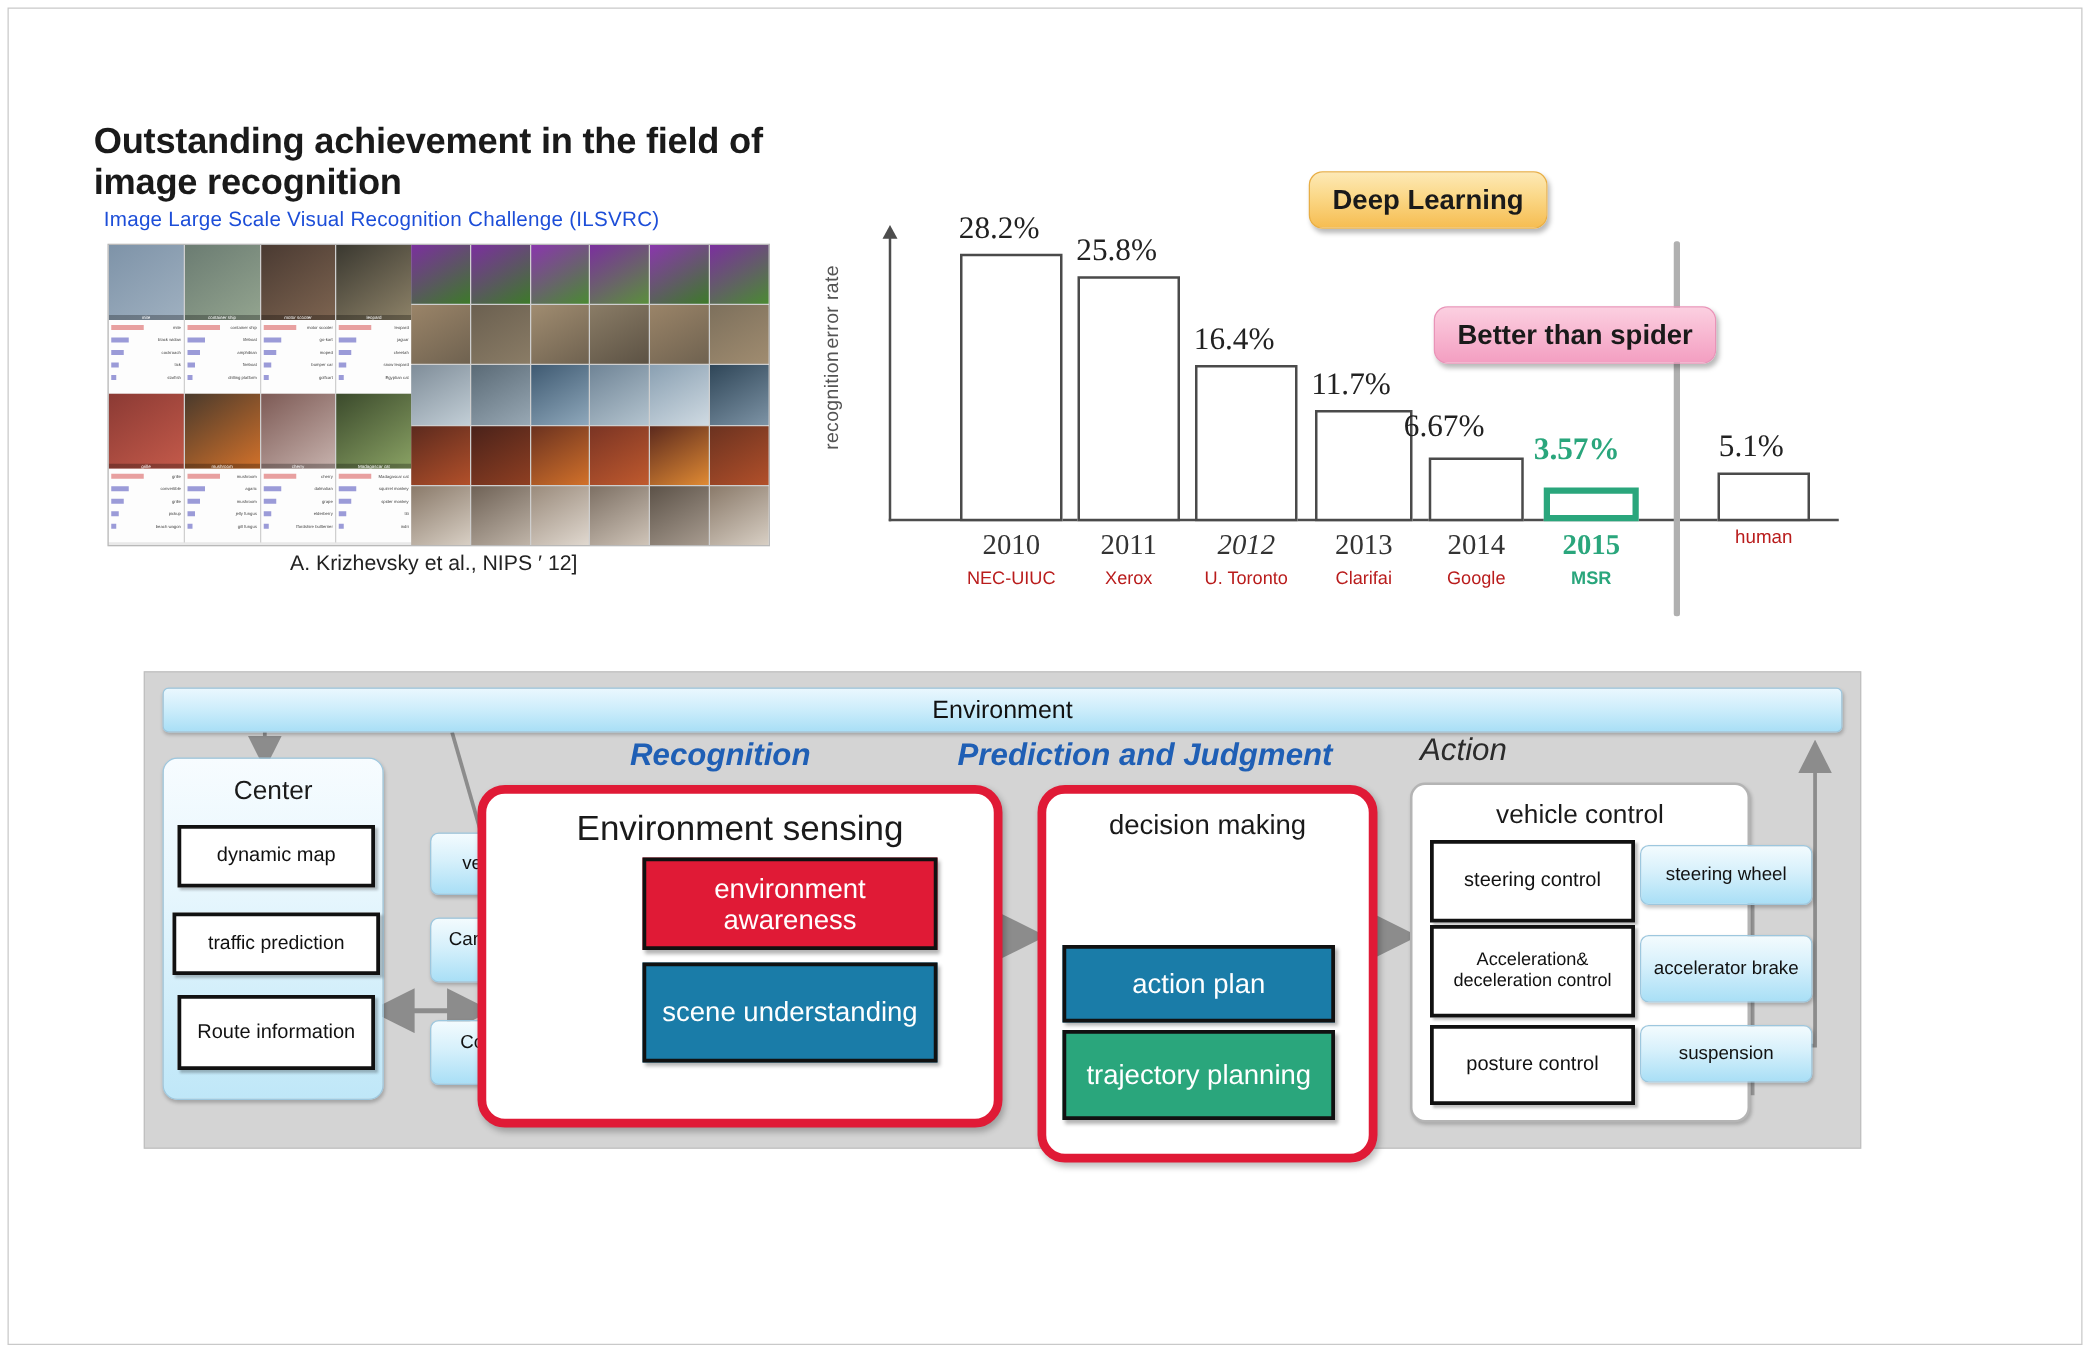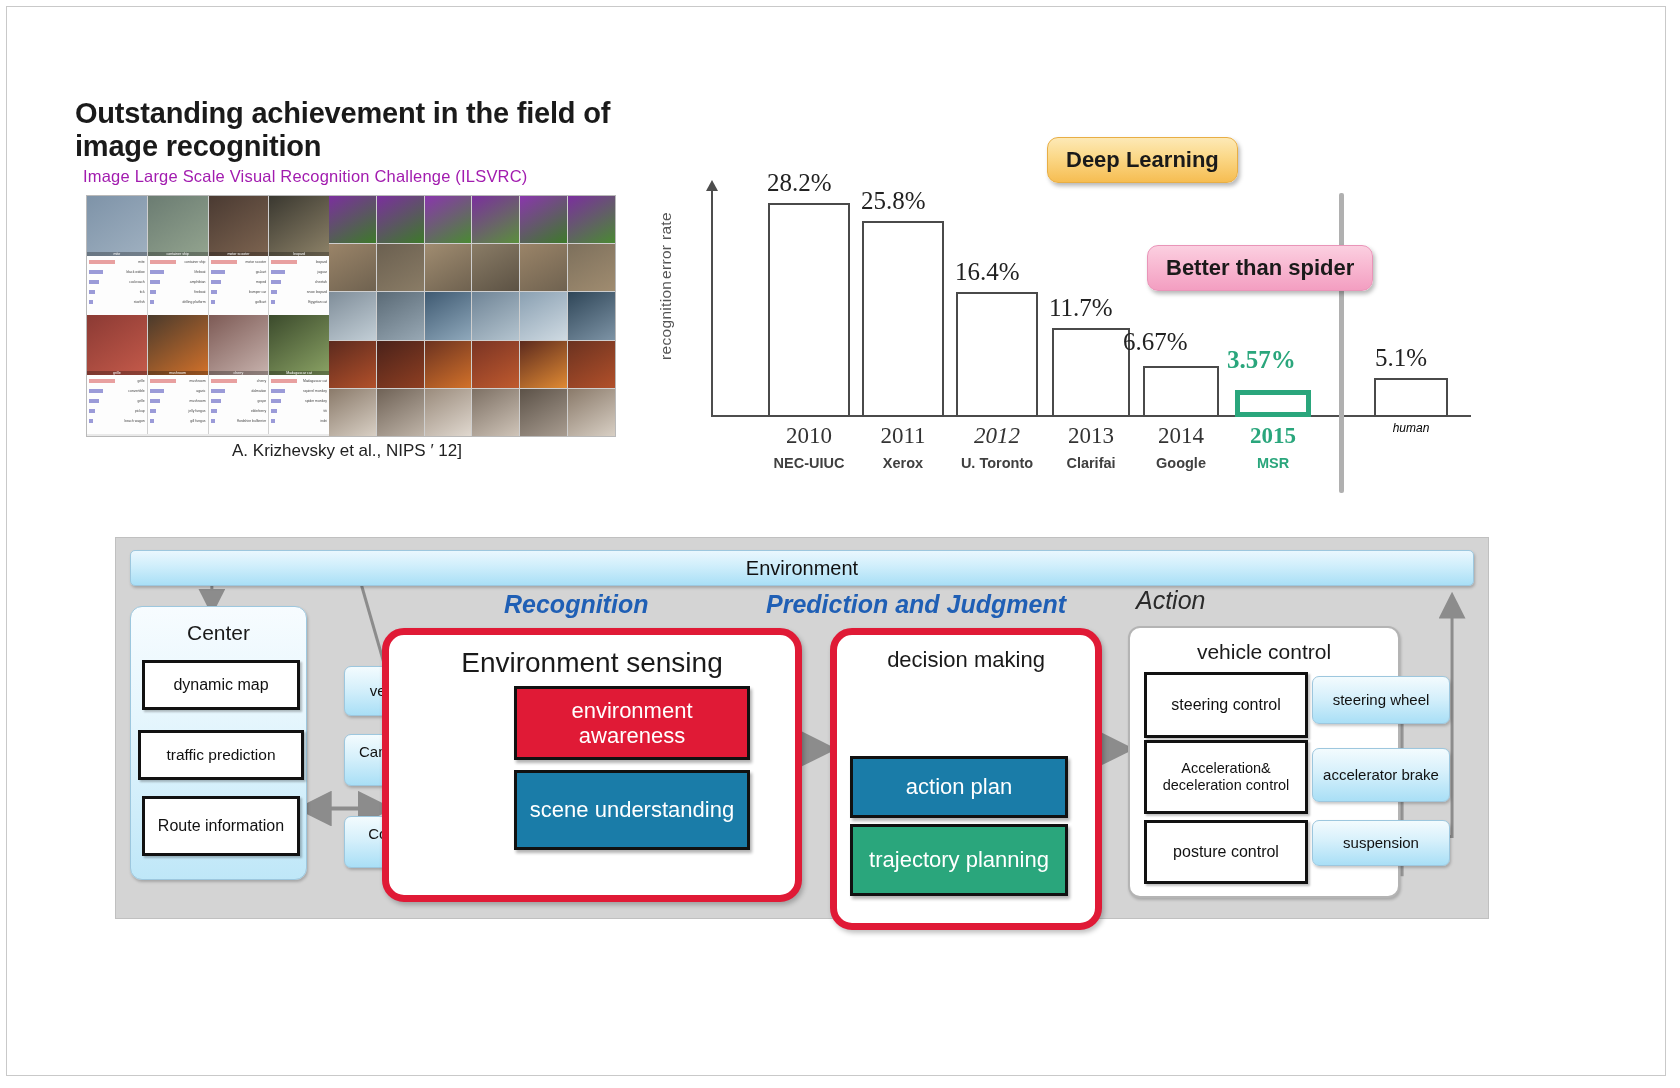--- a/index.html
+++ b/index.html
@@ -2,21 +2,21 @@
 <html><head>
 <meta charset="utf-8">
 <style>
   html,body{margin:0;padding:0;background:#ffffff;}
   body{width:1680px;height:1088px;font-family:"Liberation Sans",sans-serif;overflow:hidden;}
   #root{position:relative;width:1680px;height:1088px;background:#fff;}
   .frame{position:absolute;left:6px;top:6px;width:1660px;height:1070px;border:1px solid #c9c9c9;box-sizing:border-box;background:#fff;}
 
   
   .title{position:absolute;left:68px;top:90px;width:620px;font-weight:bold;font-size:29px;line-height:1.15;color:#1a1a1a;letter-spacing:-0.2px;}
-  .subtitle{position:absolute;left:76px;top:160px;width:620px;font-size:16.5px;color:#a21caf;letter-spacing:0.2px;}
+  .subtitle{position:absolute;left:76px;top:160px;width:620px;font-size:16.5px;color:#1d4ed8;letter-spacing:0.2px;}
 
   
   .collage{position:absolute;left:79px;top:188px;width:528px;height:240px;border:1px solid #b9b9b9;background:#e9e9e9;display:flex;overflow:hidden;}
   .collage-left{width:242px;height:100%;display:flex;flex-direction:column;}
   .collage-right{flex:1;height:100%;display:grid;grid-template-columns:repeat(6,1fr);grid-template-rows:repeat(5,1fr);gap:1px;background:#cfcfcf;}
   .cl-row-img{height:60px;display:grid;grid-template-columns:repeat(4,1fr);gap:1px;background:#cfcfcf;}
   .cl-row-bar{height:59px;display:grid;grid-template-columns:repeat(4,1fr);gap:1px;background:#cfcfcf;}
   .mini{position:relative;overflow:hidden;}
   .barcell{background:#fdfdfd;position:relative;overflow:hidden;}
   .barcell i{position:absolute;left:2px;height:4px;display:block;}
@@ -28,25 +28,25 @@
   
   .chart{position:absolute;left:640px;top:120px;width:860px;height:350px;}
   .ylab{position:absolute;left:10px;top:85px;transform:rotate(180deg);writing-mode:vertical-rl;font-size:15.5px;color:#555;line-height:1.15;letter-spacing:.3px;}
   .axis-y{position:absolute;left:64px;top:62px;width:2px;height:228px;background:#4d4d4d;}
   .axis-y:before{content:"";position:absolute;left:-5px;top:-9px;border-left:6px solid transparent;border-right:6px solid transparent;border-bottom:11px solid #4d4d4d;}
   .axis-x{position:absolute;left:64px;top:288px;width:760px;height:2px;background:#4d4d4d;}
   .bar{position:absolute;bottom:0;border:2px solid #4a4a4a;background:#fff;box-sizing:border-box;}
   .barwrap{position:absolute;left:64px;top:62px;height:228px;width:760px;}
   .bar-label{position:absolute;font-size:25px;color:#222;white-space:nowrap;font-family:"Liberation Serif",serif;}
   .xtick{position:absolute;top:296px;font-size:23px;color:#333;text-align:center;font-family:"Liberation Serif",serif;}
-  .xsub{position:absolute;top:328px;font-size:14.5px;color:#404040;text-align:center;font-weight:bold;}
+  .xsub{position:absolute;top:328px;font-size:14.5px;color:#b91c1c;text-align:center;}
   .vdiv{position:absolute;left:692px;top:66px;width:5px;height:300px;background:#b0b0b0;border-radius:2px;}
   .hl-green{color:#2aa67c !important;font-weight:bold;}
   .bar-green{border:5px solid #2aa67c !important;}
-  .humanlab{position:absolute;font-size:12px;color:#000000;font-style:italic;}
+  .humanlab{position:absolute;font-size:15px;color:#b91c1c;}
 
   
   .callout{position:absolute;font-weight:bold;color:#1a1a1a;}
   .bub{position:relative;border-radius:11px;padding:9px 18px;font-size:22px;box-shadow:2px 3px 4px rgba(0,0,0,.28);white-space:nowrap;}
   .bub-y{background:linear-gradient(180deg,#fde9b6 0%,#fbd98a 42%,#f6bd52 100%);border:1px solid #e8ae45;}
   .bub-p{background:linear-gradient(180deg,#fbcfe0 0%,#f8b9d2 45%,#f39ec1 100%);border:1px solid #e994b8;}
 
   
   .diagram{position:absolute;left:108px;top:530px;width:1374px;height:382px;background:#d4d4d4;border:1px solid #c0c0c0;box-sizing:border-box;}
   .envbar{position:absolute;left:14px;top:12px;width:1342px;height:34px;border-radius:5px;border:1px solid #9dc7de;

